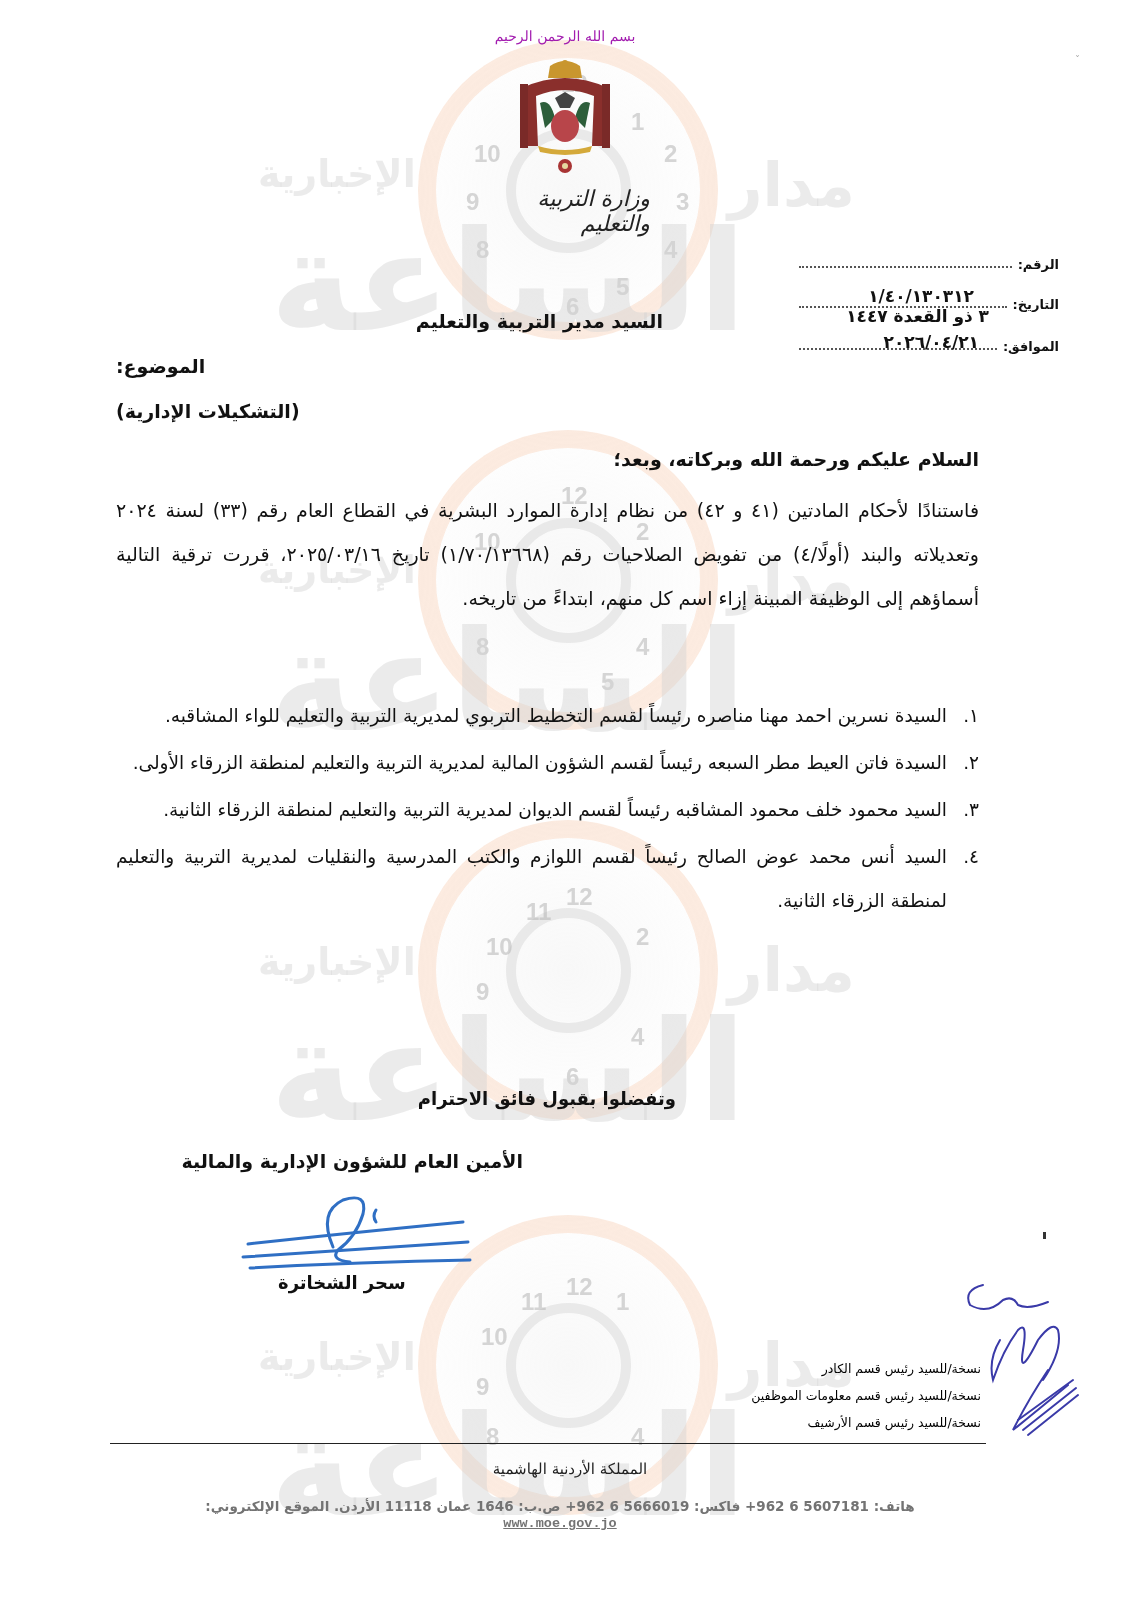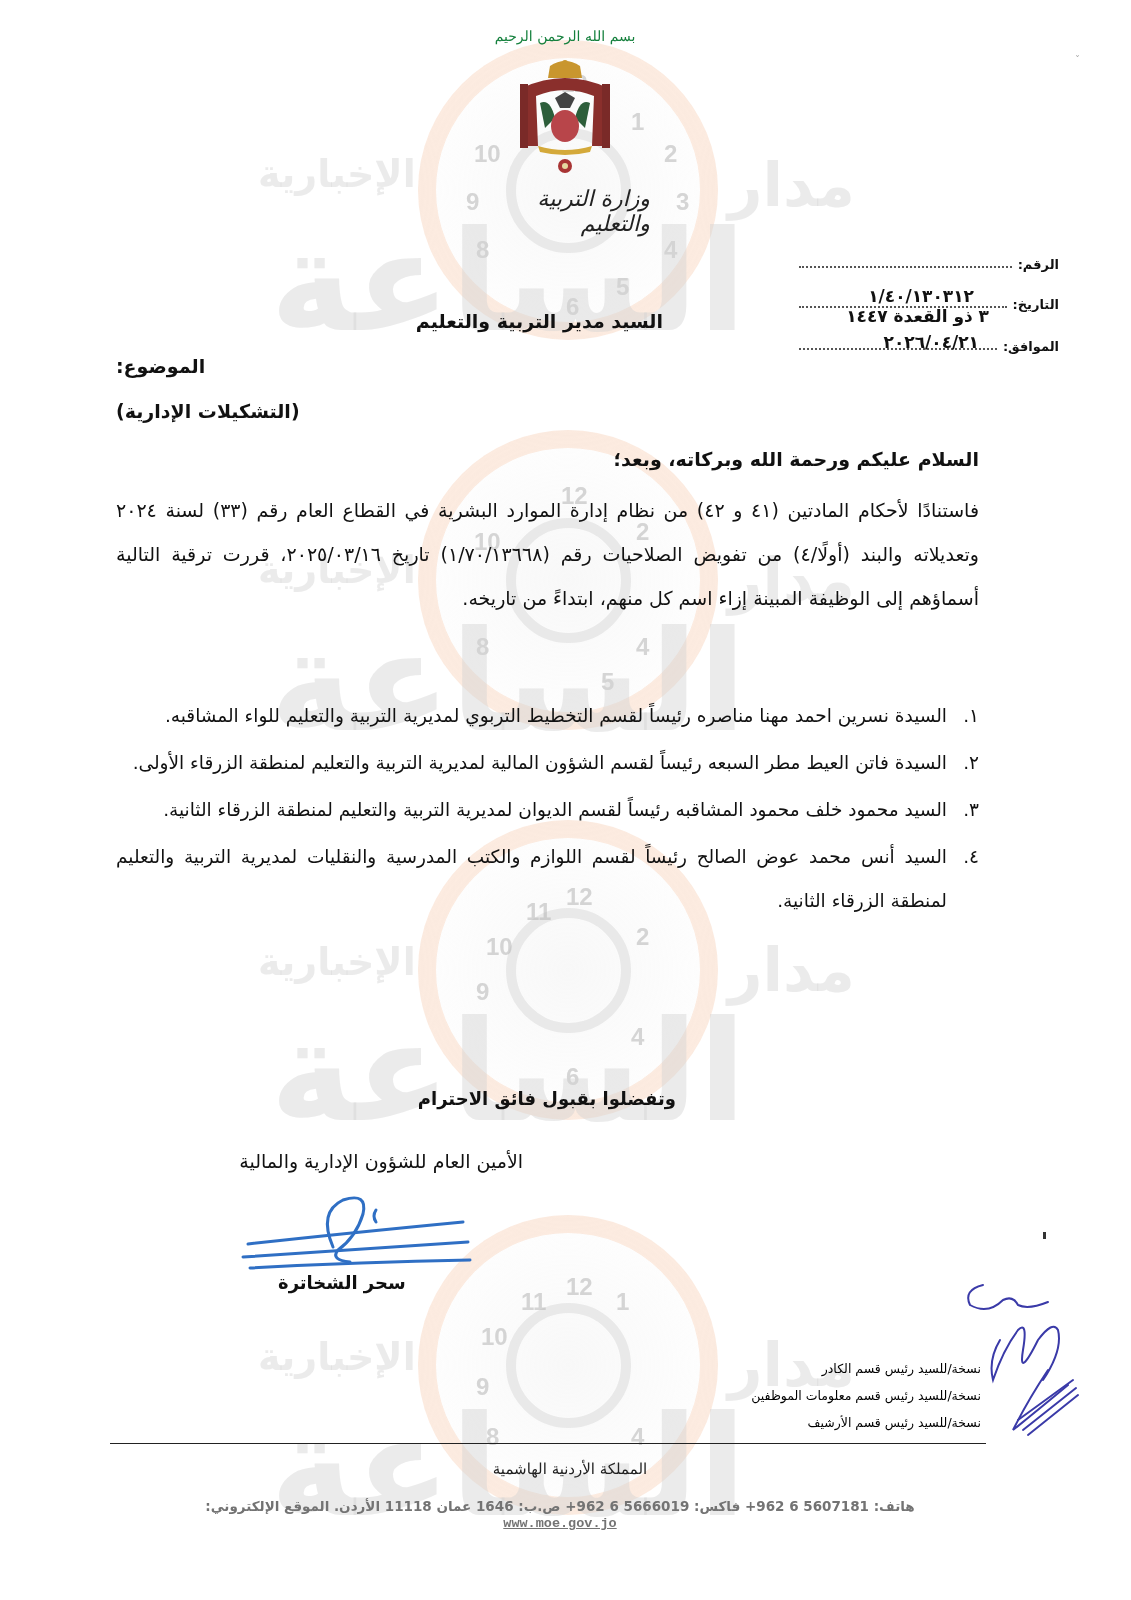--- a/index.html
+++ b/index.html
@@ -15,21 +15,21 @@
       font-size: 24px; color: rgba(180,180,180,0.55); direction: ltr; }
     .wm-clock .inner { position: absolute; left: 70px; top: 70px; width: 125px; height: 125px; border-radius: 50%;
       border: 10px solid rgba(200,200,200,0.35); }
     .wm-big { position: absolute; font-family: "DejaVu Sans", sans-serif; font-weight: bold;
       color: rgba(210,210,210,0.45); white-space: nowrap; direction: rtl; }
 
     
     .content { position: absolute; inset: 0; z-index: 1; }
 
     .basmala { position: absolute; left: 490px; top: 28px; width: 150px; text-align: center;
-      font-family: "DejaVu Serif", serif; font-size: 14px; color: #15803d; }
+      font-family: "DejaVu Serif", serif; font-size: 14px; color: #a21caf; }
     .emblem { position: absolute; left: 510px; top: 58px; width: 110px; height: 120px; }
     .ministry-logo-text { position: absolute; left: 470px; top: 186px; width: 180px; text-align: right;
       font-family: "DejaVu Serif", serif; font-size: 22px; color: #222; font-style: italic; }
 
     .ref-block { position: absolute; right: 72px; top: 250px; width: 260px; font-size: 14px; }
     .ref-row { position: relative; height: 22px; display: flex; align-items: flex-end; }
     .ref-label { font-family: "DejaVu Sans", sans-serif; font-size: 13px; color: #111; font-weight: bold; }
     .ref-dots { flex: 1; border-bottom: 2px dotted #555; margin-right: 6px; height: 1px; margin-bottom: 4px; }
     .ref-value { position: absolute; font-family: "DejaVu Sans", sans-serif; font-weight: bold; font-size: 17px; color: #111; white-space: nowrap; text-align: right; }
 
@@ -40,21 +40,21 @@
     .greeting { position: absolute; right: 152px; top: 448px; font-size: 19px; font-weight: bold; }
     .para { position: absolute; right: 152px; left: 116px; top: 488px; font-size: 19px; line-height: 44px;
       text-align: justify; text-align-last: right; }
 
     .list { position: absolute; right: 152px; left: 116px; top: 694px; list-style: none; }
     .list-item { display: flex; font-size: 18.5px; line-height: 44px; margin-bottom: 3px; }
     .list-num { width: 32px; flex-shrink: 0; }
     .list-text { flex: 1; text-align: justify; }
 
     .closing { position: absolute; right: 455px; top: 1088px; font-size: 18px; font-weight: bold; }
-    .signer-title { position: absolute; right: 608px; top: 1150px; font-size: 19px; font-weight: normal; }
+    .signer-title { position: absolute; right: 608px; top: 1150px; font-size: 19px; font-weight: bold; }
     .signature { position: absolute; left: 238px; top: 1192px; width: 235px; height: 80px; }
     .signer-name { position: absolute; left: 278px; top: 1272px; font-size: 18px; font-weight: bold; }
 
     .initials { position: absolute; left: 958px; top: 1270px; width: 125px; height: 175px; }
     .cc { position: absolute; right: 150px; top: 1355px; font-size: 12.5px; line-height: 27px; color: #000000; }
 
     .footer-line { position: absolute; left: 110px; right: 145px; top: 1443px; border-top: 1.5px solid #222; }
     .footer-kingdom { position: absolute; left: 480px; top: 1460px; width: 180px; text-align: center;
       font-family: "DejaVu Serif", serif; font-size: 15px; color: #222; }
     .footer-contact { position: absolute; left: 160px; top: 1498px; width: 800px; text-align: center;

